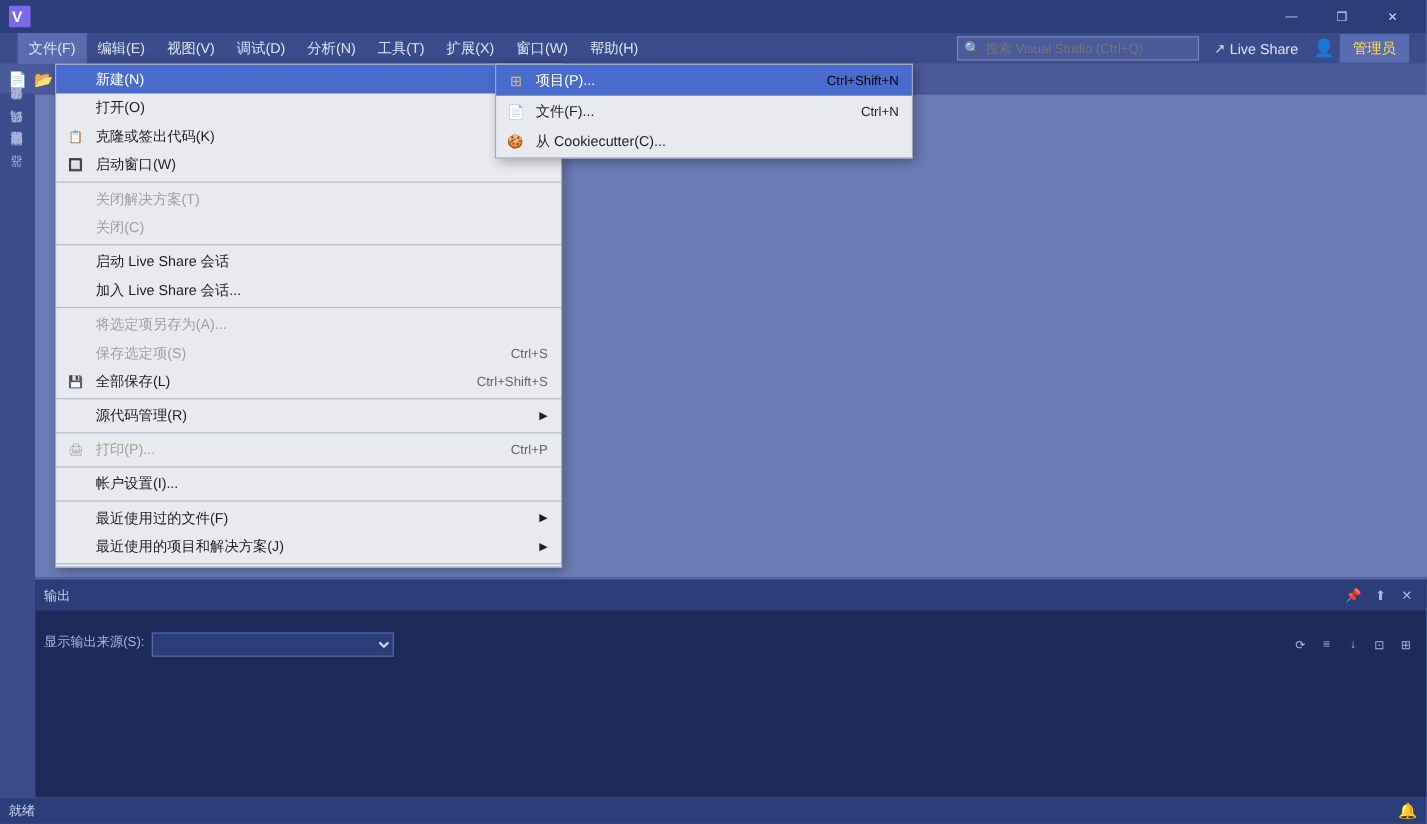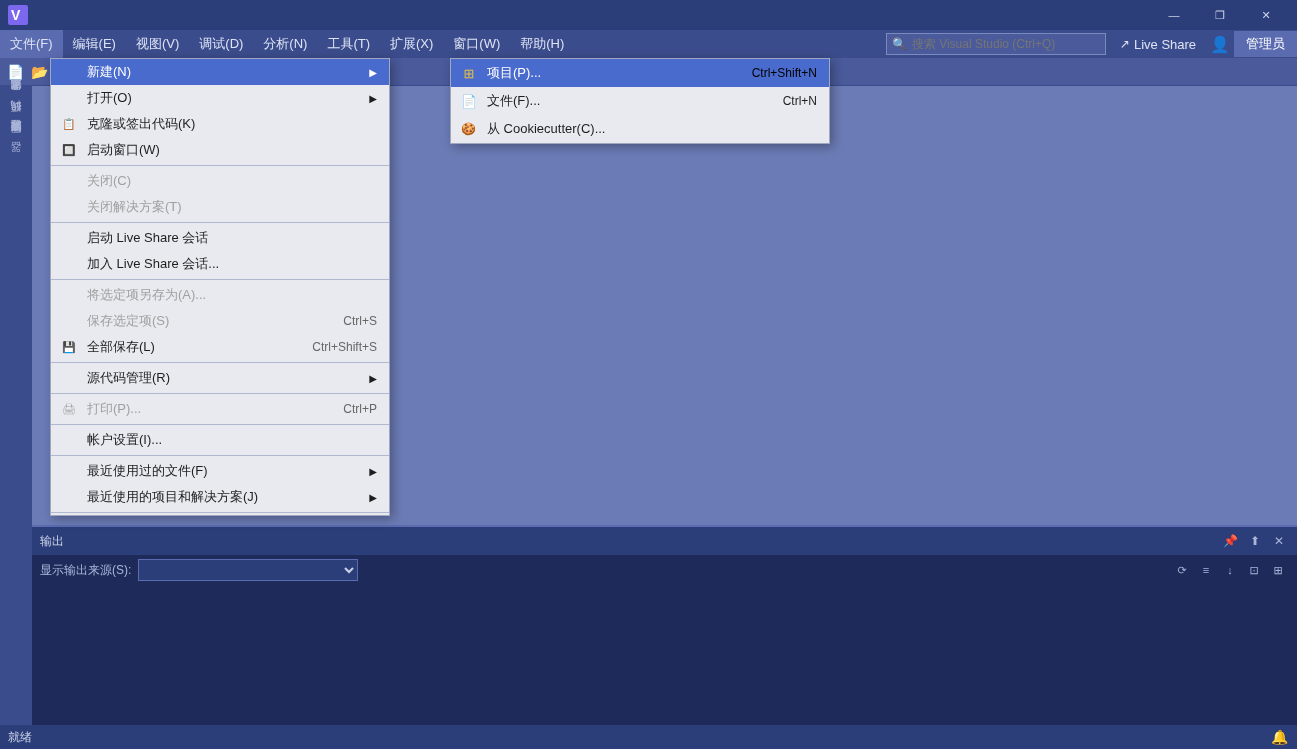--- a/index.html
+++ b/index.html
@@ -45,21 +45,21 @@
       font-size: 11px;
       cursor: pointer;
     }
 
     
     .menu-bar {
       height: 28px;
       background: #3b4c8c;
       display: flex;
       align-items: center;
-      padding: 0 0;
+      padding: 0 16px;
     }
     .menu-item {
       padding: 4px 10px;
       color: #dde3f5;
       cursor: pointer;
       height: 28px;
       display: flex;
       align-items: center;
       font-size: 13px;
       white-space: nowrap;
@@ -101,21 +101,21 @@
       cursor: pointer;
       display: flex;
       align-items: center;
       gap: 4px;
       font-size: 13px;
     }
     .manage-btn {
       height: 26px;
       padding: 0 12px;
       background: #5a6bb0;
-      color: #ffffff;
+      color: #fde047;
       border: none;
       cursor: pointer;
       font-size: 13px;
     }
 
     
     .toolbar {
       height: 28px;
       background: #4a5a9a;
       display: flex;
@@ -206,22 +206,22 @@
       height: 20px;
       display: flex;
       align-items: center;
       justify-content: center;
       color: #aab5d8;
       cursor: pointer;
       font-size: 12px;
     }
     .output-content {
       display: flex;
-      align-items: center;
-      padding: 4px 8px;
+      align-items: flex-start;
+      padding: 20px 8px;
       gap: 7px;
     }
     .output-label {
       color: #aab5d8;
       font-size: 12px;
       white-space: nowrap;
     }
     .output-select {
       height: 22px;
       background: #2c3e7a;
@@ -265,21 +265,21 @@
     .status-bell {
       margin-left: auto;
       font-size: 14px;
     }
 
     
     .file-menu-dropdown {
       position: absolute;
       top: 58px;
       left: 50px;
-      width: 340px;
+      width: 461px;
       background: #e8eaf0;
       border: 1px solid #a0a8c0;
       box-shadow: 3px 3px 10px rgba(0,0,0,0.3);
       z-index: 100;
     }
     .dropdown-item {
       display: flex;
       align-items: center;
       padding: 5px 12px 5px 36px;
       color: #1e1e1e;
@@ -467,26 +467,26 @@
   </div>
 
   <div class="dropdown-item">
     <span class="icon-area" style="font-size:11px;">🔲</span>
     <span>启动窗口(W)</span>
   </div>
   <div class="dropdown-separator"></div>
 
   <div class="dropdown-item disabled">
     <span class="icon-area"></span>
+    <span>关闭解决方案(T)</span>
+  </div>
+
+  <div class="dropdown-item disabled">
+    <span class="icon-area"></span>
     <span>关闭(C)</span>
-  </div>
-
-  <div class="dropdown-item disabled">
-    <span class="icon-area"></span>
-    <span>关闭解决方案(T)</span>
   </div>
   <div class="dropdown-separator"></div>
 
   <div class="dropdown-item">
     <span class="icon-area"></span>
     <span>启动 Live Share 会话</span>
   </div>
 
   <div class="dropdown-item">
     <span class="icon-area"></span>

